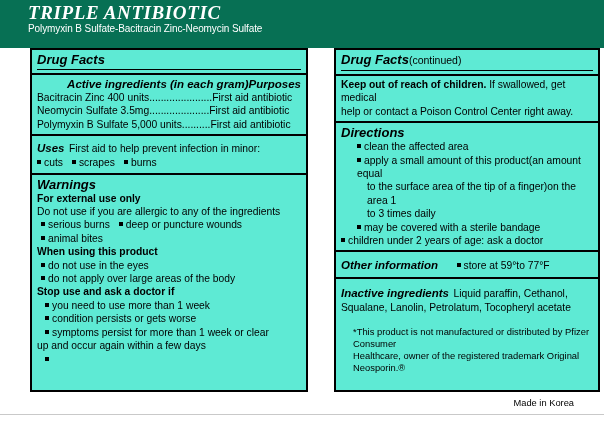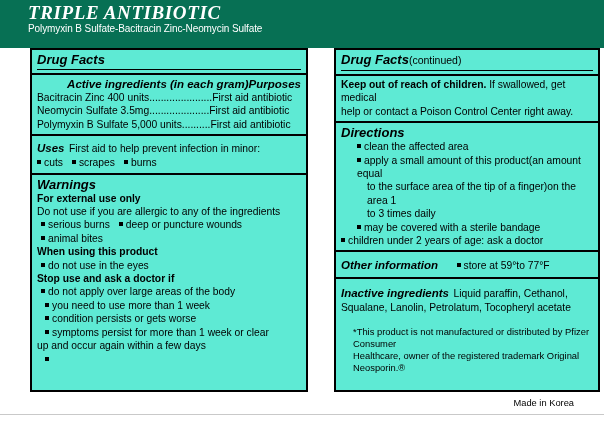--- a/index.html
+++ b/index.html
@@ -193,24 +193,24 @@
     <div class="body-txt row-inline li">
       <span class="seg"><span class="bul"></span><span>serious burns</span></span><span class="seg"><span class="bul"></span><span>deep or puncture wounds</span></span>
     </div>
     <div class="body-txt li">
       <span class="bul"></span><span>animal bites</span>
     </div>
     <div class="body-txt body-bold">When using this product</div>
     <div class="body-txt li">
       <span class="bul"></span><span>do not use in the eyes</span>
     </div>
-    <div class="body-txt body-bold">Stop use and ask a doctor if</div>
     <div class="body-txt li">
       <span class="bul"></span><span>do not apply over large areas of the body</span>
     </div>
+    <div class="body-txt body-bold">Stop use and ask a doctor if</div>
     <div class="body-txt li2" style="padding-left:8px;">
       <span class="bul"></span><span>you need to use more than 1 week</span>
     </div>
     <div class="body-txt li2" style="padding-left:8px;">
       <span class="bul"></span><span>condition persists or gets worse</span>
     </div>
     <div class="body-txt li2" style="padding-left:8px;">
       <span class="bul"></span><span>symptoms persist for more than 1 week or clear</span>
     </div>
     <div class="body-txt">up and occur again within a few days</div>

